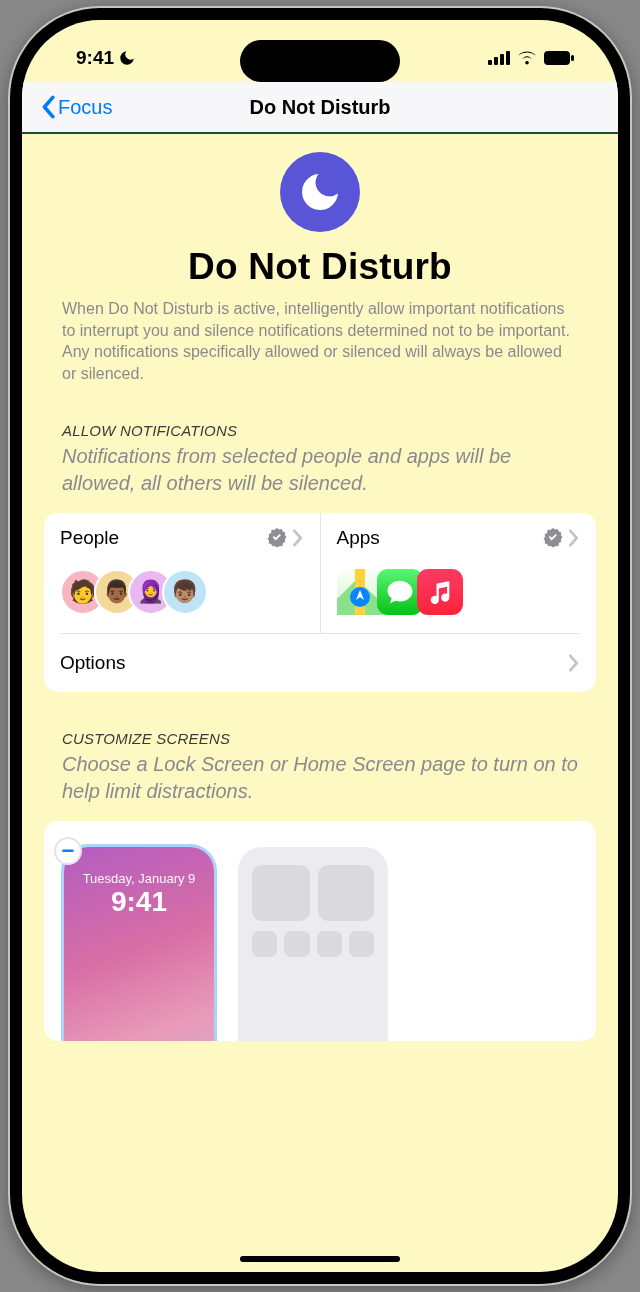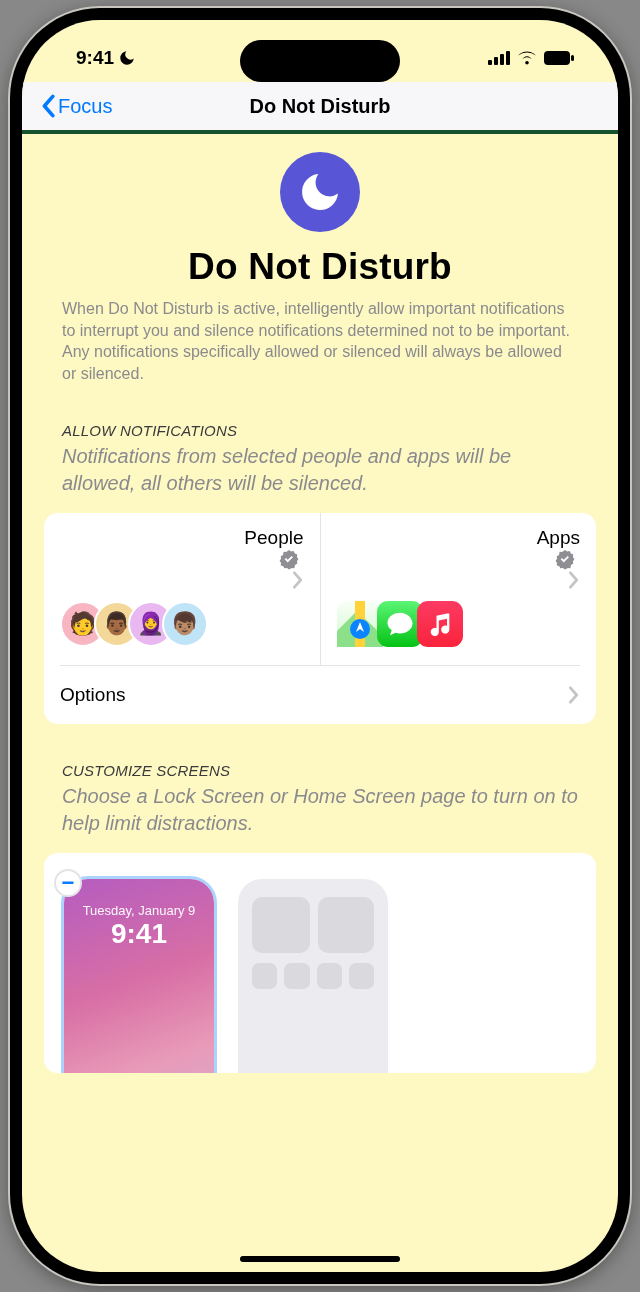--- a/index.html
+++ b/index.html
@@ -55,21 +55,21 @@
   .status-left { display: flex; align-items: center; gap: 4px; font-size: 19px; }
   .status-right { display: flex; align-items: center; gap: 7px; }
   .moon-small svg { width: 18px; height: 18px; display:block; }
   .signal svg, .wifi svg, .battery svg { display:block; }
 
   .nav-bar {
     height: 52px;
     display: flex;
     align-items: center;
     position: relative;
-    border-bottom: 4px solid #14532d;
+    border-bottom: 2px solid #14532d;
     background: #f7f7fa;
   }
   .nav-back {
     display: flex;
     align-items: center;
     gap: 2px;
     color: #007aff;
     font-size: 20px;
     padding-left: 18px;
   }
@@ -163,24 +163,23 @@
   .grid-row {
     display: flex;
   }
   .grid-cell {
     flex: 1;
     padding: 14px 16px 18px;
     position: relative;
   }
   .grid-cell + .grid-cell { border-left: 1px solid #e3e3e8; }
   .cell-head {
-    display: flex; align-items: flex-end;
+    display: flex; align-items: center;
     font-size: 19px;
-    margin-bottom: 12px;
-    flex-direction: column;
+    margin-bottom: 20px;
   }
   .cell-head .spacer { flex:1; }
   .cell-head .badge {
     width: 22px; height: 22px;
     color:#8e8e93;
     margin-right: 4px;
   }
   .cell-head .chev { color:#c4c4c8; }
   .avatars { display:flex; }
   .avatar {

